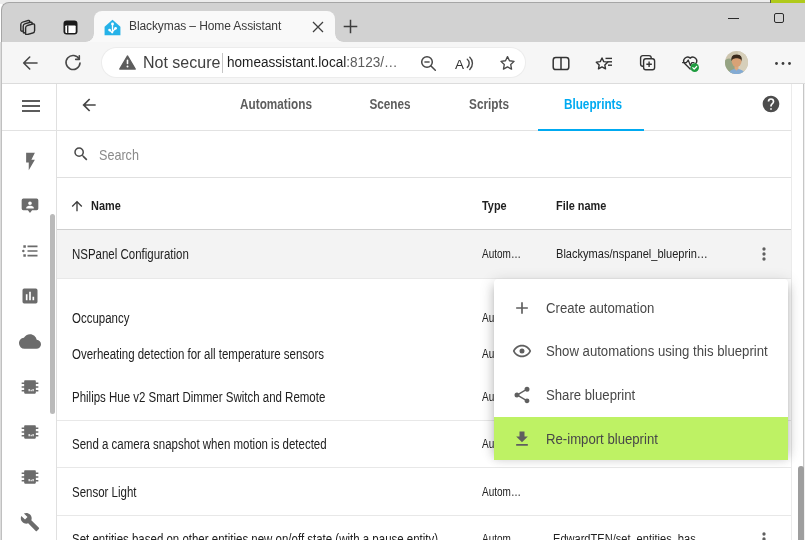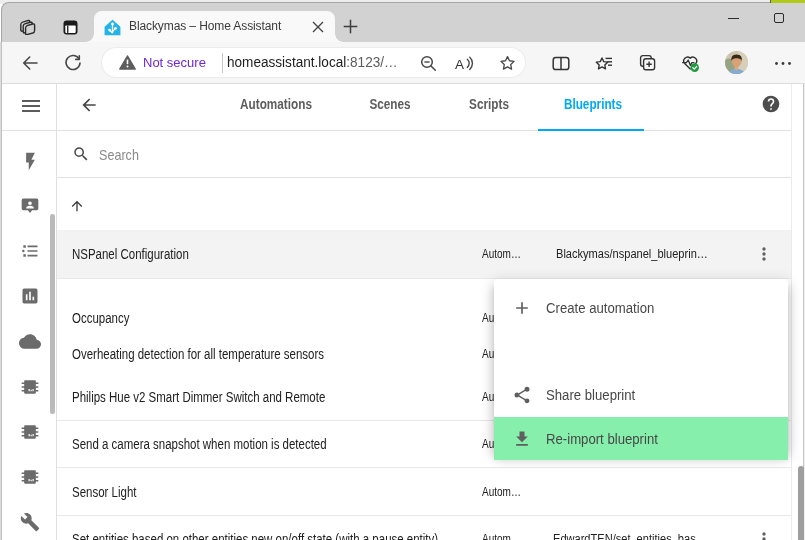--- a/index.html
+++ b/index.html
@@ -7,21 +7,21 @@
   #stage{position:relative;width:805px;height:540px;overflow:hidden;background:#fff;}
   .abs{position:absolute;}
   
   #backdrop{left:0;top:0;width:805px;height:4px;background:#ededed;}
   #lime{left:770px;top:0;width:35px;height:3px;background:#b0ca1b;border-left:1px solid #5a5f4a;box-sizing:border-box;}
   #tabstrip{left:1px;top:2px;width:804px;height:40px;background:#d2d2d2;border-left:1px solid #a6a6a6;border-top:1px solid #a6a6a6;border-radius:8px 0 0 0;box-sizing:border-box;}
   #toolbar{left:1px;top:42px;width:804px;height:42px;background:#f6f6f6;border-left:1px solid #a6a6a6;border-bottom:1px solid #dcdcdc;box-sizing:border-box;}
   #tab{left:94px;top:11px;width:241px;height:31px;background:#f9f9f9;border-radius:8px 8px 0 0;}
   #tabtitle{left:35px;top:0;width:180px;height:31px;line-height:31px;font-size:12px;color:#3a3a3a;letter-spacing:-0.1px;}
   #pill{left:102px;top:48px;width:423px;height:29px;background:#fff;border-radius:15px;box-shadow:0 0 0 1px #ececec;}
-  .etext{color:#6d28d9;font-size:13px;}
+  .etext{color:#404040;font-size:16px;}
   #urlrow{left:120px;top:48px;height:29px;line-height:29px;}
   
   #sidebar{left:2px;top:84px;width:55px;height:456px;background:#fff;}
   #sbborder{left:56px;top:84px;width:1px;height:456px;background:#e0e0e0;}
   #haheadborder{left:2px;top:130px;width:789px;height:1px;background:#e2e2e2;}
   .hatab{top:94px;height:20px;font-size:14px;font-weight:bold;color:#5d5d5d;line-height:20px;text-align:center;transform:scaleX(.84);white-space:nowrap;}
   #tabunderline{left:538px;top:129px;width:106px;height:2px;background:#00aaf1;}
   #searchrow{left:57px;top:131px;width:734px;height:47px;border-bottom:1px solid #e0e0e0;box-sizing:border-box;background:#fff;}
   #searchtext{left:99px;top:131px;height:47px;line-height:47px;font-size:15px;color:#8a8a8a;transform:scaleX(.84);transform-origin:0 50%;}
   #thead{left:57px;top:178px;width:734px;height:52px;border-bottom:1px solid #cfcfcf;box-sizing:border-box;}
@@ -218,20 +218,25 @@
   <div class="abs hatab" style="left:226px;width:100px;">Automations</div>
   <div class="abs hatab" style="left:340px;width:100px;">Scenes</div>
   <div class="abs hatab" style="left:439px;width:100px;">Scripts</div>
   <div class="abs hatab" style="left:543px;width:100px;color:#00aaf1;">Blueprints</div>
   <div class="abs" id="tabunderline"></div>
   <div class="abs" id="searchrow"></div>
   <svg class="abs" style="left:72px;top:145px;" width="18" height="18" viewBox="0 0 24 24">
       <path fill="#494949" d="M9.5,3A6.5,6.5 0 0,1 16,9.5C16,11.11 15.41,12.59 14.44,13.73L14.71,14H15.5L20.5,19L19,20.5L14,15.5V14.71L13.73,14.44C12.59,15.41 11.11,16 9.5,16A6.5,6.5 0 0,1 3,9.5A6.5,6.5 0 0,1 9.5,3M9.5,5C7,5 5,7 5,9.5C5,12 7,14 9.5,14C12,14 14,12 14,9.5C14,7 12,5 9.5,5Z"></path>
     </svg>
   <div class="abs" id="searchtext">Search</div>
+  <div class="abs" id="thead">
+    <div class="abs th" style="left:34px;">Name</div>
+    <div class="abs th" style="left:425px;">Type</div>
+    <div class="abs th" style="left:499px;">File name</div>
+  </div>
   <div class="abs row" style="top:230px;height:49px;background:#f3f3f3;">
     <div class="abs rname">NSPanel Configuration</div>
     <div class="abs rtype">Autom…</div>
     <div class="abs rfile">Blackymas/nspanel_blueprin…</div>
     <svg class="abs rdots" width="20" height="20" viewBox="0 0 24 24">
         <path fill="#5f5f5f" d="M12,16A2,2 0 0,1 14,18A2,2 0 0,1 12,20A2,2 0 0,1 10,18A2,2 0 0,1 12,16M12,10A2,2 0 0,1 14,12A2,2 0 0,1 12,14A2,2 0 0,1 10,12A2,2 0 0,1 12,10M12,4A2,2 0 0,1 14,6A2,2 0 0,1 12,8A2,2 0 0,1 10,6A2,2 0 0,1 12,4Z"></path>
       </svg>
   </div>
   <div class="abs row" style="top:295px;height:47.6px;">
     <div class="abs rname">Occupancy</div>
@@ -263,27 +268,33 @@
   </div>
   <div class="abs" id="pgtrackline"></div>
   <div class="abs" id="sbthumb"></div>
   <div class="abs" id="menu">
     <div class="abs mitem" style="top:7px;">
       <svg class="abs micon" width="20" height="20" viewBox="0 0 24 24">
           <path fill="#5f5f5f" d="M19,13H13V19H11V13H5V11H11V5H13V11H19V13Z"></path>
         </svg>
       <div class="abs mlabel">Create automation</div>
     </div>
+    <div class="abs mitem" style="top:50.6px;">
+      <svg class="abs micon" width="20" height="20" viewBox="0 0 24 24">
+          <path fill="#5f5f5f" d="M12,9A3,3 0 0,1 15,12A3,3 0 0,1 12,15A3,3 0 0,1 9,12A3,3 0 0,1 12,9M12,4.5C17,4.5 21.27,7.61 23,12C21.27,16.39 17,19.5 12,19.5C7,19.5 2.73,16.39 1,12C2.73,7.61 7,4.5 12,4.5M3.18,12C4.83,15.36 8.24,17.5 12,17.5C15.76,17.5 19.17,15.36 20.82,12C19.17,8.64 15.76,6.5 12,6.5C8.24,6.5 4.83,8.64 3.18,12Z"></path>
+        </svg>
+      <div class="abs mlabel">Show automations using this blueprint</div>
+    </div>
     <div class="abs mitem" style="top:94.2px;">
       <svg class="abs micon" width="20" height="20" viewBox="0 0 24 24">
           <path fill="#5f5f5f" d="M18,16.08C17.24,16.08 16.56,16.38 16.04,16.85L8.91,12.7C8.96,12.47 9,12.24 9,12C9,11.76 8.96,11.53 8.91,11.3L15.96,7.19C16.5,7.69 17.21,8 18,8A3,3 0 0,0 21,5A3,3 0 0,0 18,2A3,3 0 0,0 15,5C15,5.24 15.04,5.47 15.09,5.7L8.04,9.81C7.5,9.31 6.79,9 6,9A3,3 0 0,0 3,12A3,3 0 0,0 6,15C6.79,15 7.5,14.69 8.04,14.19L15.16,18.34C15.11,18.55 15.08,18.77 15.08,19C15.08,20.61 16.39,21.91 18,21.91C19.61,21.91 20.92,20.61 20.92,19A2.92,2.92 0 0,0 18,16.08Z"></path>
         </svg>
       <div class="abs mlabel">Share blueprint</div>
     </div>
-    <div class="abs mitem" style="top:137.8px;background:#86efac;">
+    <div class="abs mitem" style="top:137.8px;background:#bef264;">
       <svg class="abs micon" width="20" height="20" viewBox="0 0 24 24">
           <path fill="#5f5f5f" d="M5,20H19V18H5M19,9H15V3H9V9H5L12,16L19,9Z"></path>
         </svg>
       <div class="abs mlabel">Re-import blueprint</div>
     </div>
   </div>
   <div class="abs" id="pgthumb"></div>
 </div>
 
 </body></html>

